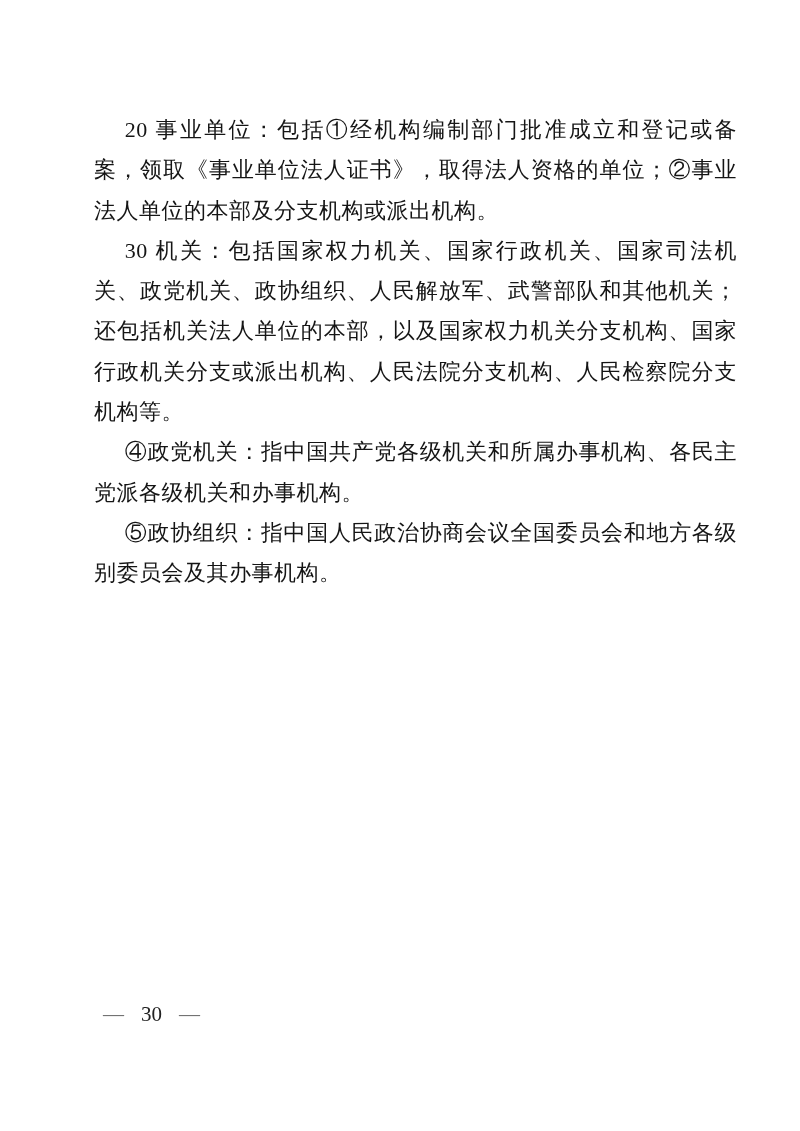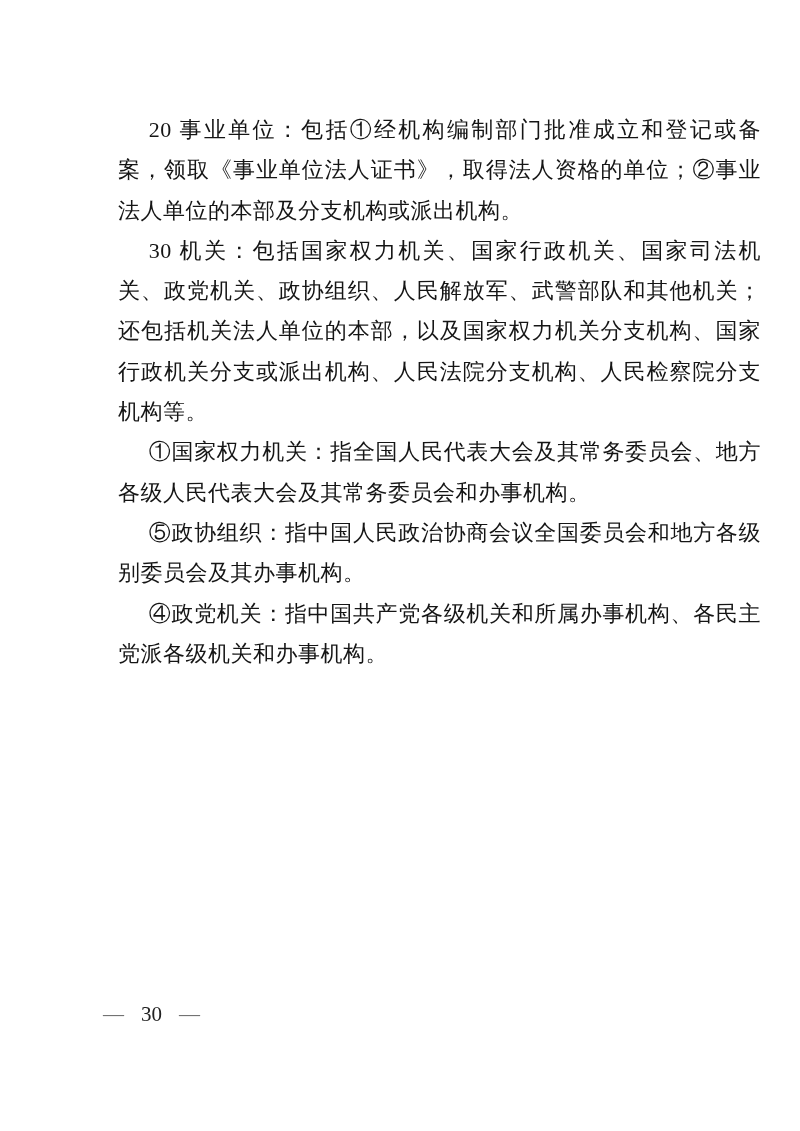--- a/index.html
+++ b/index.html
@@ -14,21 +14,20 @@
     background: #ffffff;
     overflow: hidden;
     font-family: "Liberation Serif", "DejaVu Serif", serif;
     color: #111111;
   }
   .text-block {
     position: absolute;
     top: 110px;
     left: 94px;
     width: 643px;
-    margin-left: 24px;
   }
   .text-block p {
     margin: 0;
     padding: 0;
     font-size: 22px;
     line-height: 40.3px;
     text-align: justify;
     text-justify: inter-character;
     text-indent: 1.4em;
     letter-spacing: 0.5px;
@@ -54,23 +53,22 @@
   }
 </style>
 </head>
 <body>
 
 <div class="page">
 
   <div class="text-block">
     <p>20 事业单位：包括①经机构编制部门批准成立和登记或备案，领取《事业单位法人证书》，取得法人资格的单位；②事业法人单位的本部及分支机构或派出机构。</p>
     <p>30 机关：包括国家权力机关、国家行政机关、国家司法机关、政党机关、政协组织、人民解放军、武警部队和其他机关；还包括机关法人单位的本部，以及国家权力机关分支机构、国家行政机关分支或派出机构、人民法院分支机构、人民检察院分支机构等。</p>
-    <p>①国家权力机关：指全国人民代表大会及其常务委员会、地方各级人民代表大会及其常务委员会和办事机构。</p>
+    <p>④政党机关：指中国共产党各级机关和所属办事机构、各民主党派各级机关和办事机构。</p>
     <p>⑤政协组织：指中国人民政治协商会议全国委员会和地方各级别委员会及其办事机构。</p>
-    <p>④政党机关：指中国共产党各级机关和所属办事机构、各民主党派各级机关和办事机构。</p>
   </div>
 
   <div class="page-footer">
     <span class="dash">—</span>
     <span class="num">30</span>
     <span class="dash">—</span>
   </div>
 
 </div>
 

